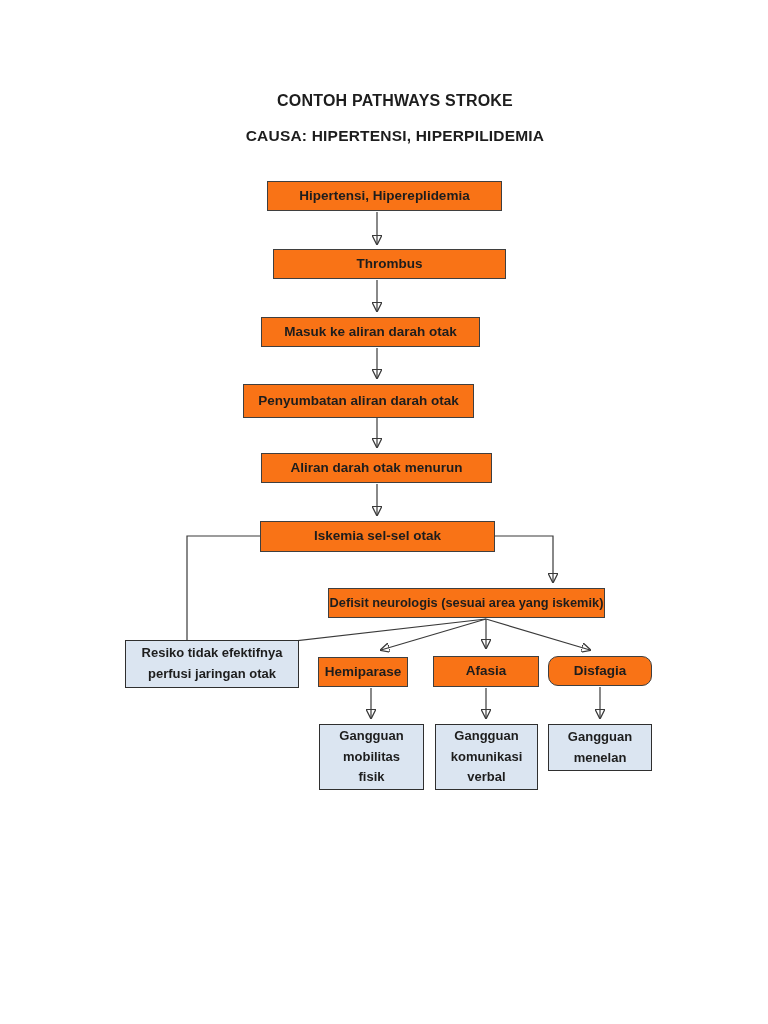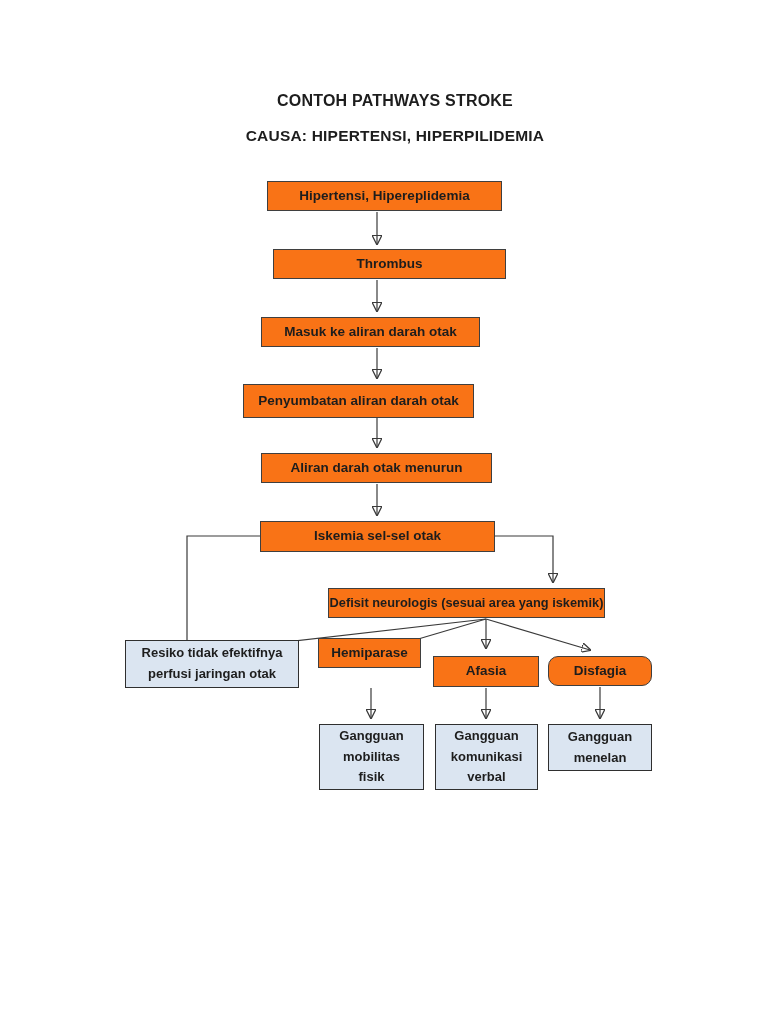--- a/index.html
+++ b/index.html
@@ -68,21 +68,21 @@
     line-height:1.58;
   }
   .n-hipertensi {left:267px; top:181px; width:235px; height:30px;}
   .n-thrombus   {left:261px; top:249px; width:233px; height:30px;margin-left:12px;}
   .n-masuk      {left:261px; top:317px; width:219px; height:30px;}
   .n-penyumbatan{left:243px; top:384px; width:231px; height:34px;}
   .n-aliran     {left:261px; top:453px; width:231px; height:30px;}
   .n-iskemia    {left:260px; top:521px; width:235px; height:31px;}
   .n-defisit    {left:328px; top:588px; width:277px; height:30px; font-size:12.8px;}
   .n-resiko     {left:101px; top:640px; width:174px; height:48px; font-size:12.6px; line-height:1.5;margin-left:24px;}
-  .n-hemiparase {left:318px; top:638px; width:103px; height:30px;}
+  .n-hemiparase {left:318px; top:657px; width:90px; height:30px;}
   .n-afasia     {left:433px; top:656px; width:106px; height:31px;}
   .n-disfagia   {left:548px; top:656px; width:104px; height:30px;border-radius:10px;}
   .n-mobilitas  {left:319px; top:724px; width:105px; height:66px;}
   .n-komunikasi {left:435px; top:724px; width:103px; height:66px;}
   .n-menelan    {left:548px; top:724px; width:104px; height:47px;}
 </style>
 </head>
 <body>
 
 <div class="page">

